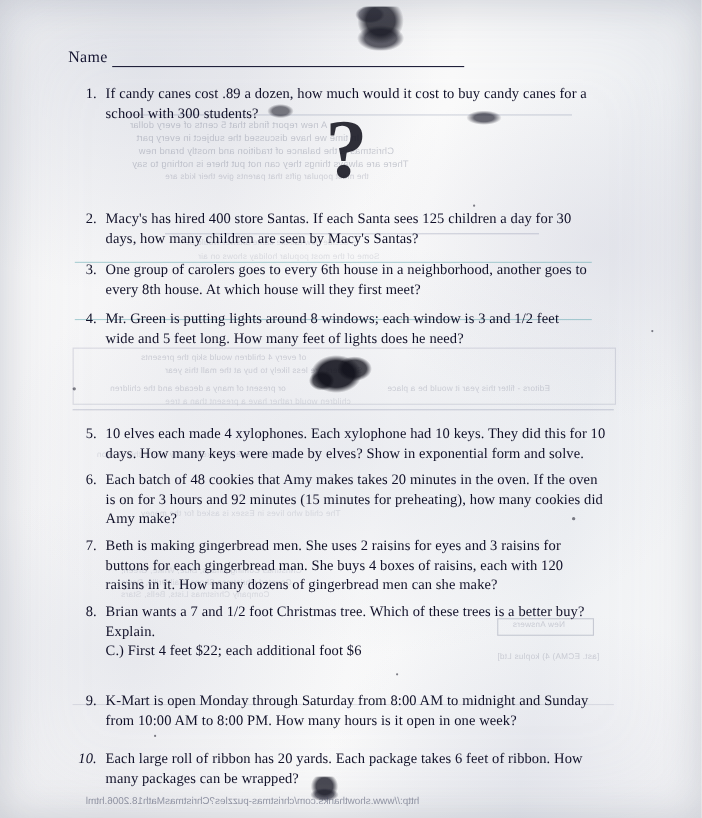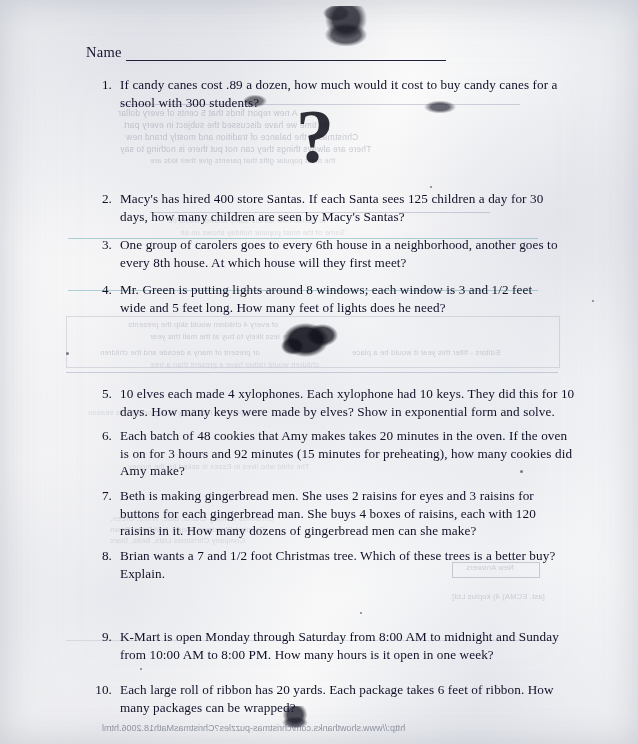--- a/index.html
+++ b/index.html
@@ -60,21 +60,20 @@
     position: absolute;
     border: 1px solid rgba(120,125,150,0.22);
     pointer-events: none;
   }
 
   
   .content {
     position: absolute;
     inset: 0;
     z-index: 5;
-    margin-left: 24px;
   }
   .name-row {
     position: absolute;
     left: 62px;
     top: 44px;
     width: 360px;
     display: flex;
     align-items: flex-end;
   }
   .name-label {
@@ -269,31 +268,32 @@
     <div class="q" style="left:62px; top:487px; width:475px;">
       <span class="num">7.</span>
       <span class="body">Beth is making gingerbread men. She uses 2 raisins for eyes and 3 raisins for buttons for each gingerbread man. She buys 4 boxes of raisins, each with 120 raisins in it. How many dozens of gingerbread men can she make?</span>
     </div>
 
     <div class="q" style="left:62px; top:547px; width:478px;">
       <span class="num">8.</span>
       <span class="body">
         <span>Brian wants a 7 and 1/2 foot Christmas tree.   Which of these trees is a better buy? Explain.</span>
         <span class="choices">
+          <div>C.) First 4 feet $22; each additional foot $6</div>
         </span>
       </span>
     </div>
 
     <div class="q" style="left:62px; top:628px; width:485px;">
       <span class="num">9.</span>
       <span class="body">K-Mart is open Monday through Saturday from 8:00 AM to midnight and Sunday from 10:00 AM to 8:00 PM. How many hours is it open in one week?</span>
     </div>
 
     <div class="q" style="left:56px; top:681px; width:485px;">
-      <span class="num" style="width:32px; flex:0 0 32px;">10.</span>
+      <span class="num" style="width:32px; flex:0 0 32px;font-style:italic;">10.</span>
       <span class="body">Each large roll of ribbon has 20 yards. Each package takes 6 feet of ribbon. How many packages can be wrapped?</span>
     </div>
 
     <div class="footer-url">http://www.showthanks.com/christmas-puzzles?ChristmasMath18.2006.html</div>
   </div>
 
   <div class="art santa-top"></div>
   <div class="art qmark">?</div>
   <div class="art blot"></div>
   <div class="art blot2"></div>

